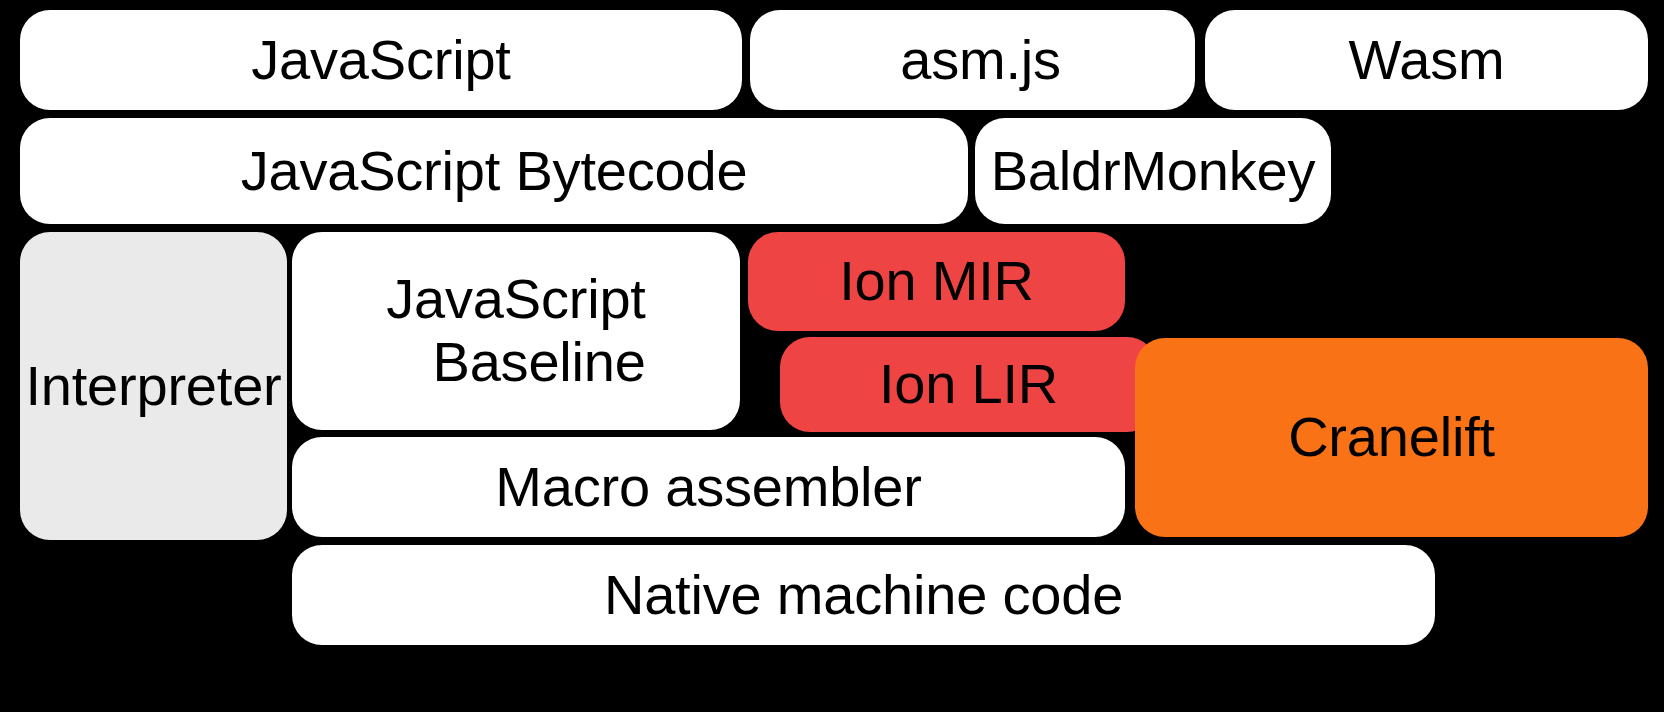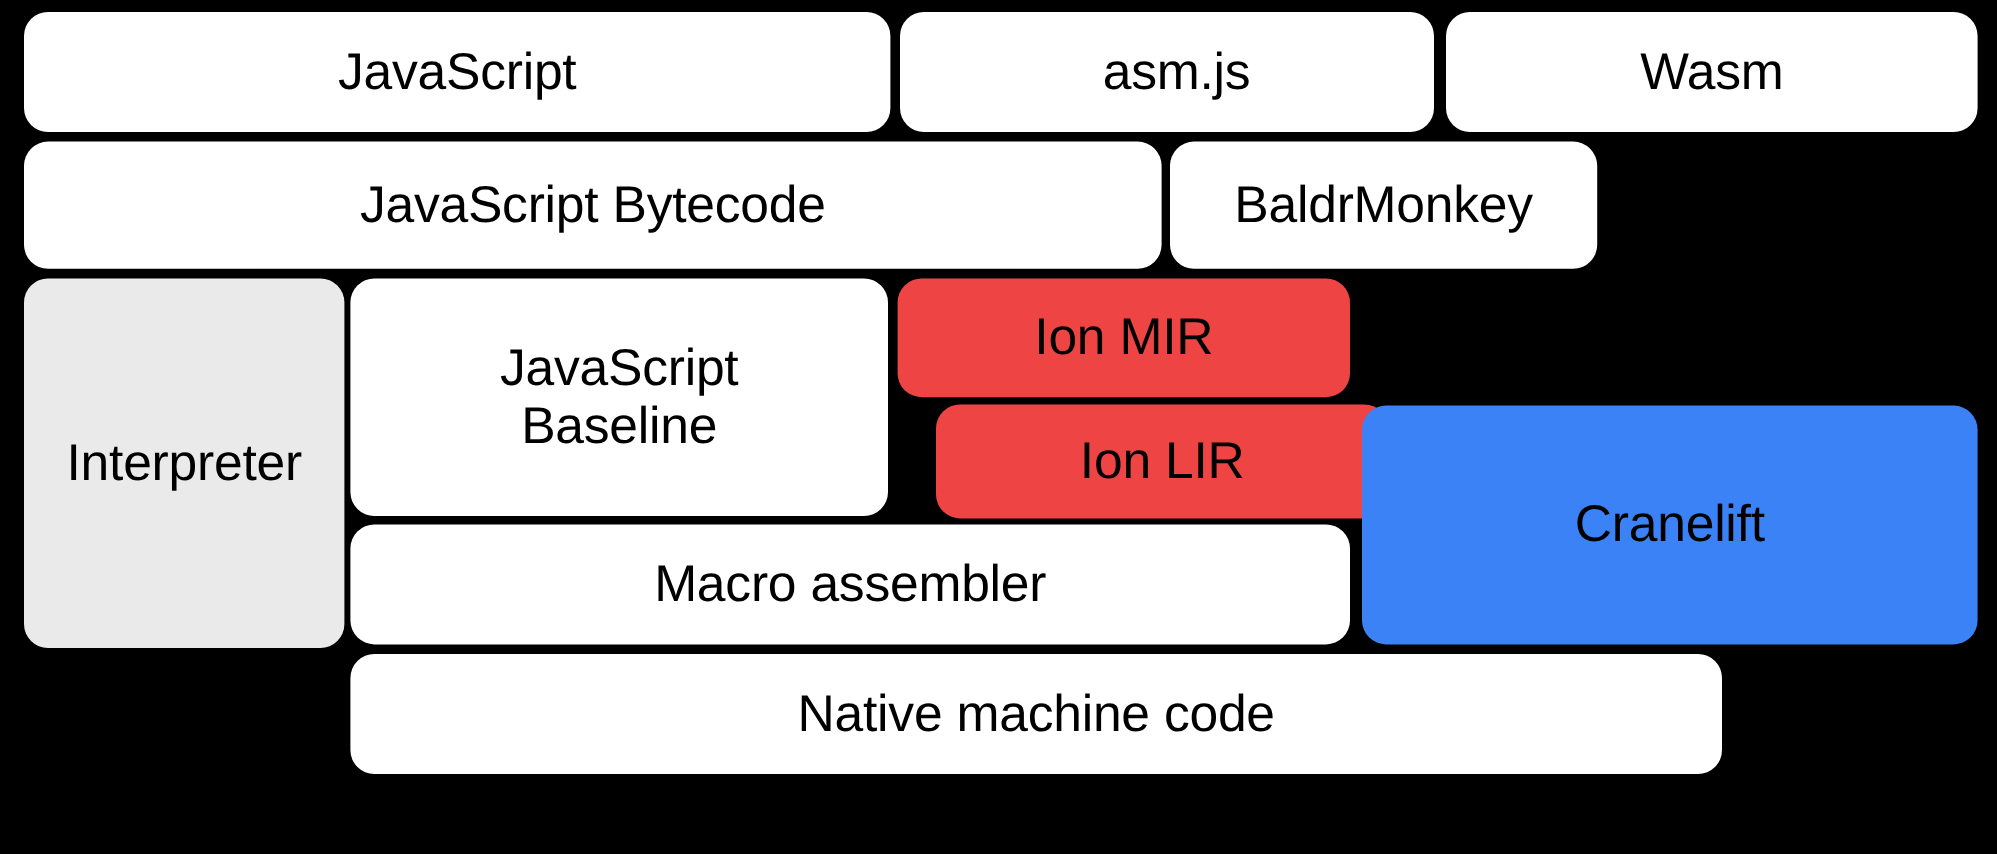--- a/index.html
+++ b/index.html
@@ -14,33 +14,33 @@
     background: #000000;
     overflow: hidden;
     font-family: "Liberation Sans", sans-serif;
   }
   .node {
     position: absolute;
     box-sizing: border-box;
     display: flex;
     align-items: center;
     justify-content: center;
-    text-align: center;
-    border-radius: 20px;
+    text-align: right;
+    border-radius: 30px;
     color: #000000;
-    font-size: 43px;
+    font-size: 56px;
     font-weight: 400;
     line-height: 1.12;
     letter-spacing: -0.2px;
     user-select: none;
   }
   .fill-white { background: #FFFFFF; }
   .fill-grey  { background: #EAEAEA; }
   .fill-green { background: #ef4444; }
-  .fill-pink  { background: #3b82f6; }
+  .fill-pink  { background: #f97316; }
 
   
   #n-javascript   { left: 20px;   top: 10px;  width: 722px; height: 100px; }
   #n-asmjs        { left: 750px;  top: 10px;  width: 445px; height: 100px; padding-left: 16px; }
   #n-wasm         { left: 1205px; top: 10px;  width: 443px; height: 100px; }
 
   
   #n-jsbytecode   { left: 20px;   top: 118px; width: 948px; height: 106px; }
   #n-baldrmonkey  { left: 975px;  top: 118px; width: 356px; height: 106px; }
 

